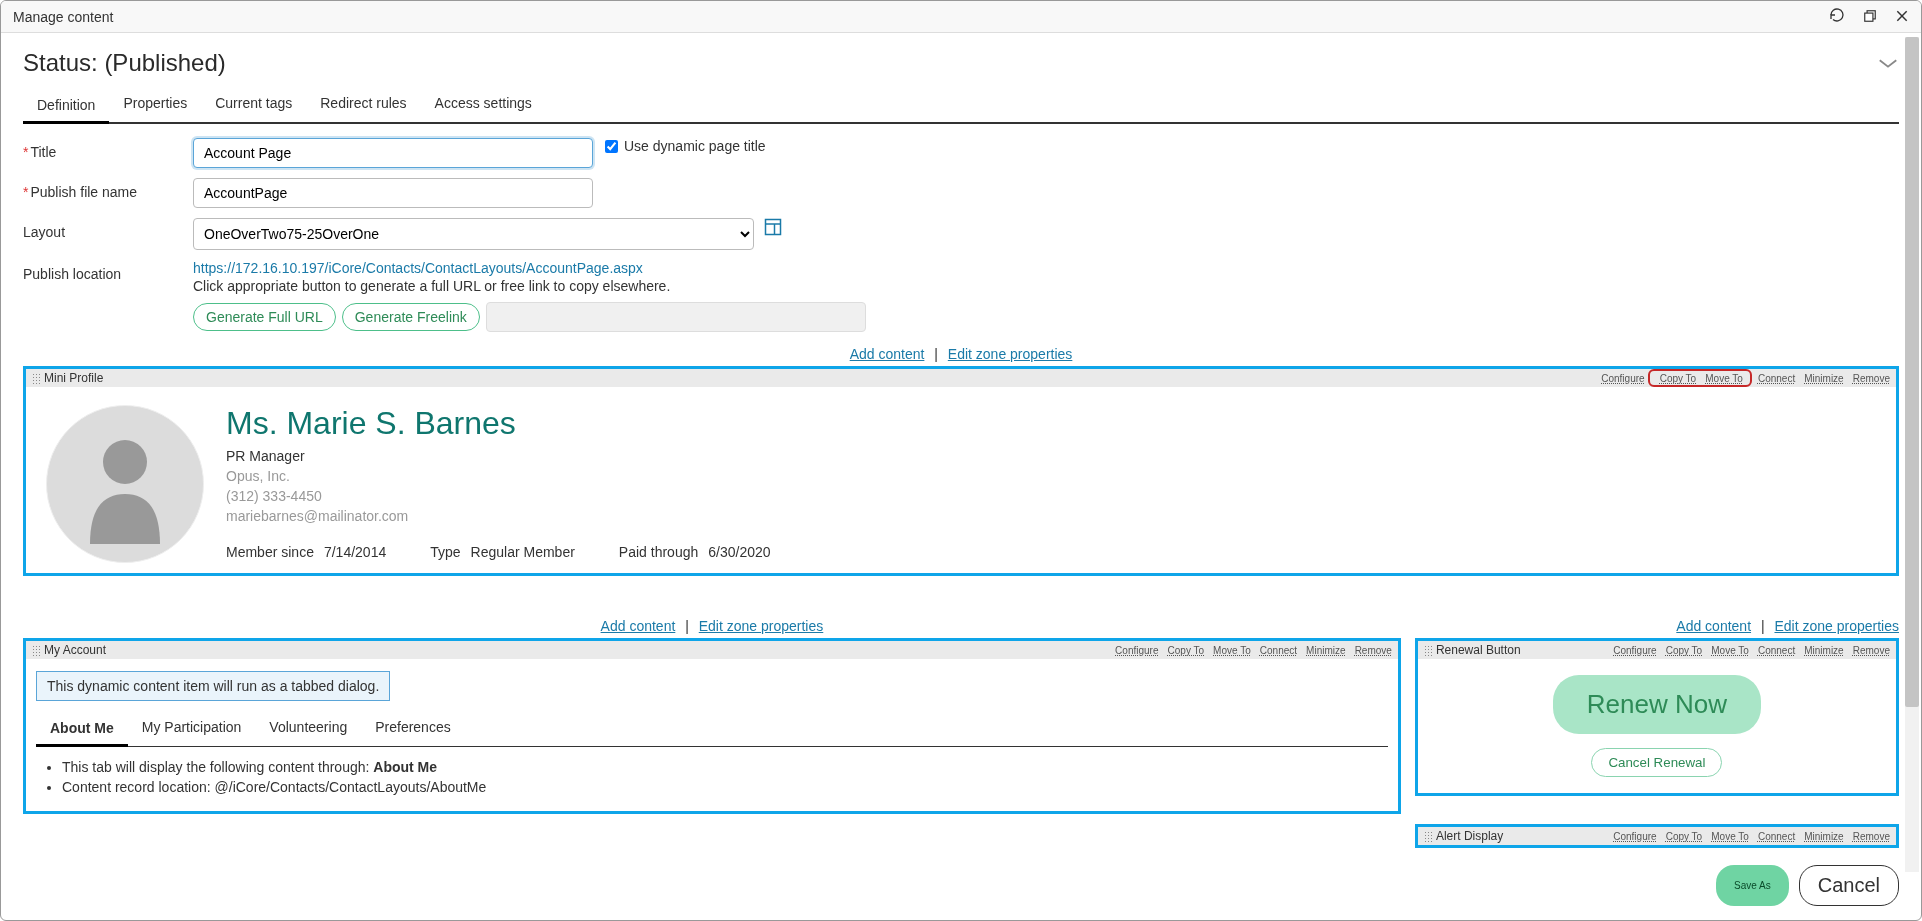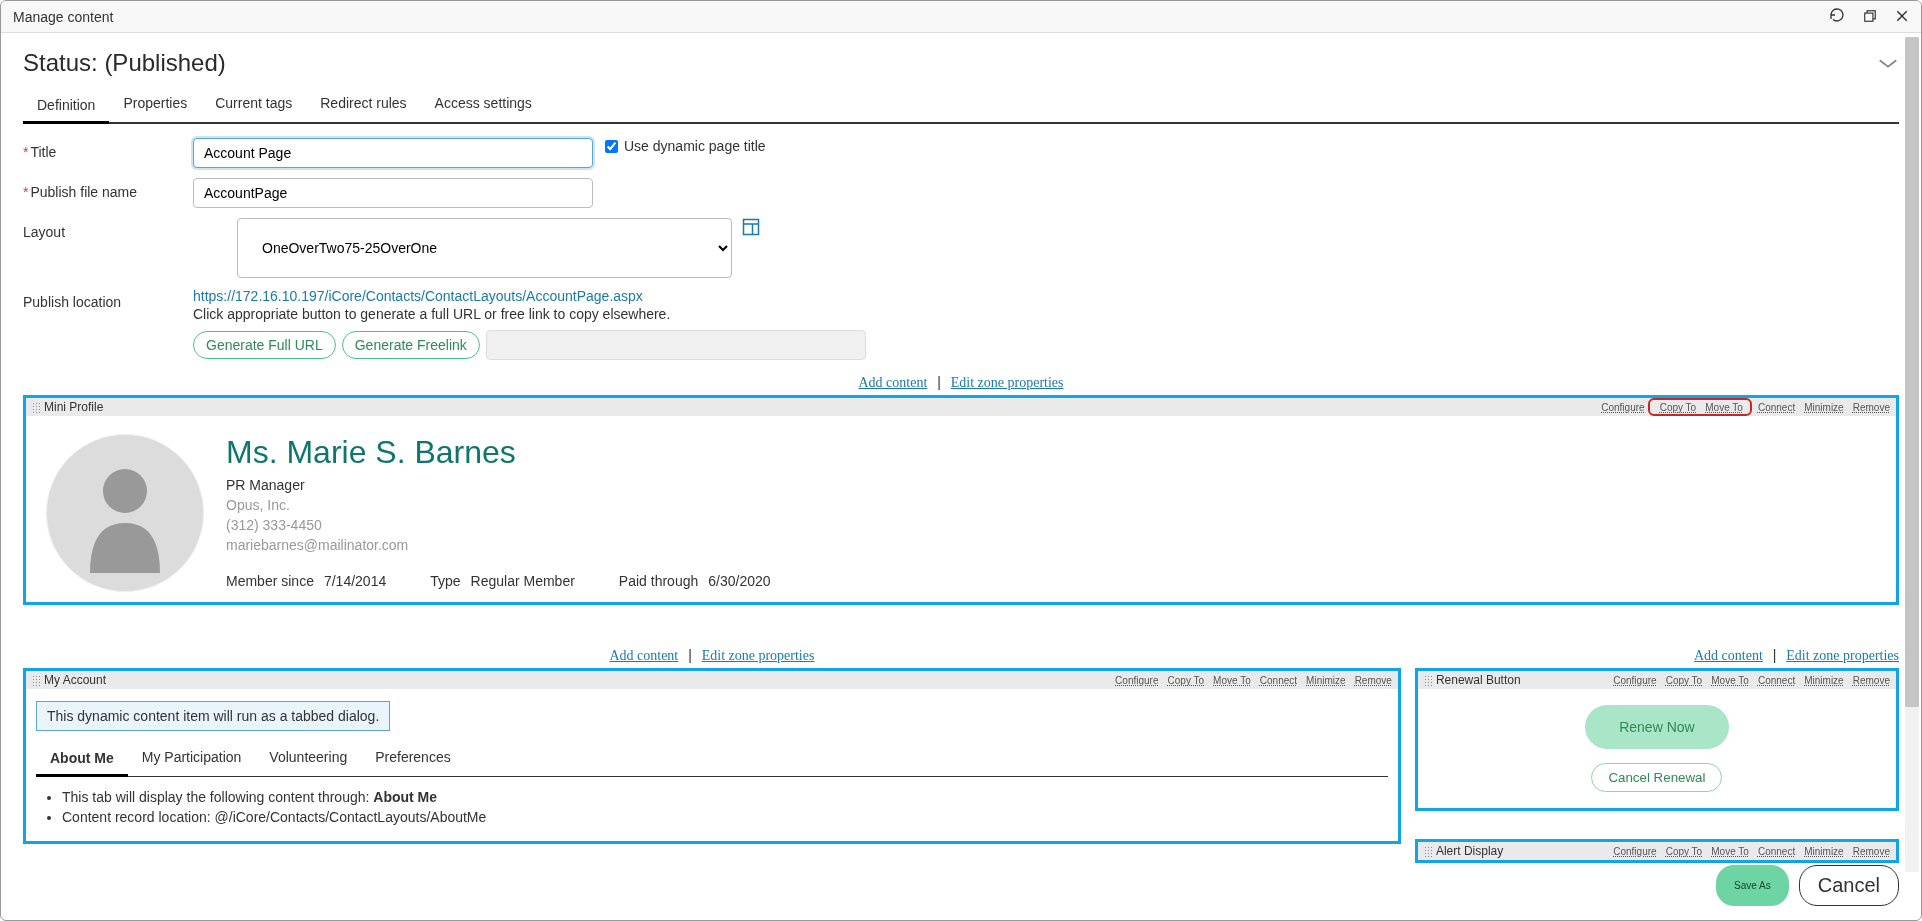--- a/index.html
+++ b/index.html
@@ -16,30 +16,30 @@
   .tab { padding: 8px 14px; cursor: pointer; color: #333; }
   .tab.active { font-weight: 400; border-bottom: 3px solid #000; position: relative; top: 2px; }
   .form-area { margin-top: 14px; }
   .form-row { display: flex; align-items: flex-start; margin-bottom: 10px; }
   .form-label { width: 170px; padding-top: 6px; color: #333; }
   .req { color: #d33; margin-right: 2px; }
   .text-input { width: 400px; padding: 6px 10px; border: 1px solid #bbb; border-radius: 4px; font-size: 14px; }
   .text-input.focus { border: 1px solid #5aa5d8; box-shadow: 0 0 0 2px rgba(90,165,216,0.3); }
   .checkbox-wrap { display: flex; align-items: center; margin-left: 12px; }
   .checkbox-wrap input { margin-right: 6px; }
-  .select { width: 495px; padding: 20px; border: 1px solid #bbb; border-radius: 4px; font-size: 14px; background: #fff; margin-left: 44px; }
+  .select { width: 561px; padding: 6px; border: 1px solid #bbb; border-radius: 4px; font-size: 14px; background: #fff; }
   .layout-icon { margin-left: 10px; color: #2a6496; cursor: pointer; display: inline-block; }
   .pub-loc .url { color: #1a7aa8; cursor: pointer; }
   .pub-loc .hint { color: #333; margin-top: 2px; }
   .btn-row { margin-top: 8px; display: flex; align-items: center; gap: 6px; }
   .pill-btn { border: 1.5px solid #4dbf8a; color: #2e8b57; background: #fff; padding: 5px 12px; border-radius: 16px; cursor: pointer; font-size: 14px; }
   .readonly-box { width: 380px; height: 30px; background: #f0f0f0; border: 1px solid #ddd; border-radius: 4px; }
   .zone-links { text-align: center; margin: 14px 0 4px 0; }
   .zone-links a, .zone-links span.sep { color: #1a7aa8; }
-  .zone-links a { text-decoration: underline; cursor: pointer; font-family: Liberation Serif, serif; }
+  .zone-links a { text-decoration: underline; cursor: pointer; }
   .zone-links span.sep { margin: 0 6px; color: #333; }
   .panel { border: 3px solid #0ea5e9; margin-bottom: 28px; }
   .panel-head { background: #eaeaea; display: flex; align-items: center; justify-content: space-between; padding: 2px 6px; font-size: 11px; }
   .panel-head .title { font-size: 12px; color: #333; }
   .panel-head .drag { display:inline-block; width: 8px; height: 12px; margin-right: 4px; background-image: radial-gradient(circle, #888 1px, transparent 1px); background-size: 3px 3px; vertical-align: middle;}
   .panel-actions a { font-size: 10px; color: #555; text-decoration: underline dotted; margin-left: 6px; cursor: pointer; }
   .red-box { border: 2px solid #c62828; border-radius: 6px; padding: 1px 4px; }
   .profile-body { display: flex; padding: 18px 20px 10px 20px; gap: 22px; align-items: flex-start; }
   .avatar { width: 158px; height: 158px; border-radius: 50%; background: #dcdcdc; border: 1px solid #eee; display: flex; align-items: center; justify-content: center; }
   .avatar svg { width: 100px; height: 120px; }
@@ -53,21 +53,21 @@
   .two-col { display: flex; gap: 14px; }
   .col-left { flex: 74; }
   .col-right { flex: 26; }
   .banner { display:inline-block; border: 1px solid #5aa5d8; background: #eaf4fb; padding: 6px 10px; margin: 12px 10px 10px 10px; }
   .sub-tabs { display: flex; border-bottom: 1px solid #333; margin: 0 10px; }
   .sub-tab { padding: 8px 14px; cursor: pointer; }
   .sub-tab.active { font-weight: 600; border-bottom: 3px solid #000; position: relative; top: 1px; }
   .tab-content { padding: 12px 16px; }
   .tab-content li { list-style: disc; margin-left: 20px; margin-bottom: 4px; }
   .renew-body { text-align: center; padding: 16px 10px; }
-  .renew-btn { background: #a9e5c7; color: #2e8b57; border: none; padding: 14px 34px; border-radius: 26px; font-size: 14px; font-weight: 400; cursor: pointer; }
+  .renew-btn { background: #a9e5c7; color: #2e8b57; border: none; padding: 14px 34px; border-radius: 26px; font-size: 26px; font-weight: 400; cursor: pointer; }
   .cancel-renew { margin-top: 14px; border: 1.5px solid #8ad4b0; background: #fff; color: #2e8b57; padding: 6px 16px; border-radius: 18px; cursor: pointer; }
   .col-right .zone-links { text-align: right; }
   .col-left .zone-links { text-align: center; }
   .footer-bar { position: absolute; right: 22px; bottom: 14px; display: flex; gap: 10px; }
   .save-btn { background: #6fd4a3; color: #0a4b2a; border: none; padding: 8px 18px; border-radius: 18px; cursor: pointer; font-size: 10px; }
   .cancel-btn { background: #fff; color: #333; border: 1.5px solid #333; padding: 8px 18px; border-radius: 18px; cursor: pointer; font-size: 20px; }
   .scrollbar-stub { position: absolute; right: 2px; top: 36px; bottom: 48px; width: 14px; background: #f1f1f1; }
   .scrollbar-thumb { position: absolute; right: 2px; top: 36px; width: 14px; height: 670px; background: #c4c4c4; border-radius: 2px;}
 </style>
 </head>

